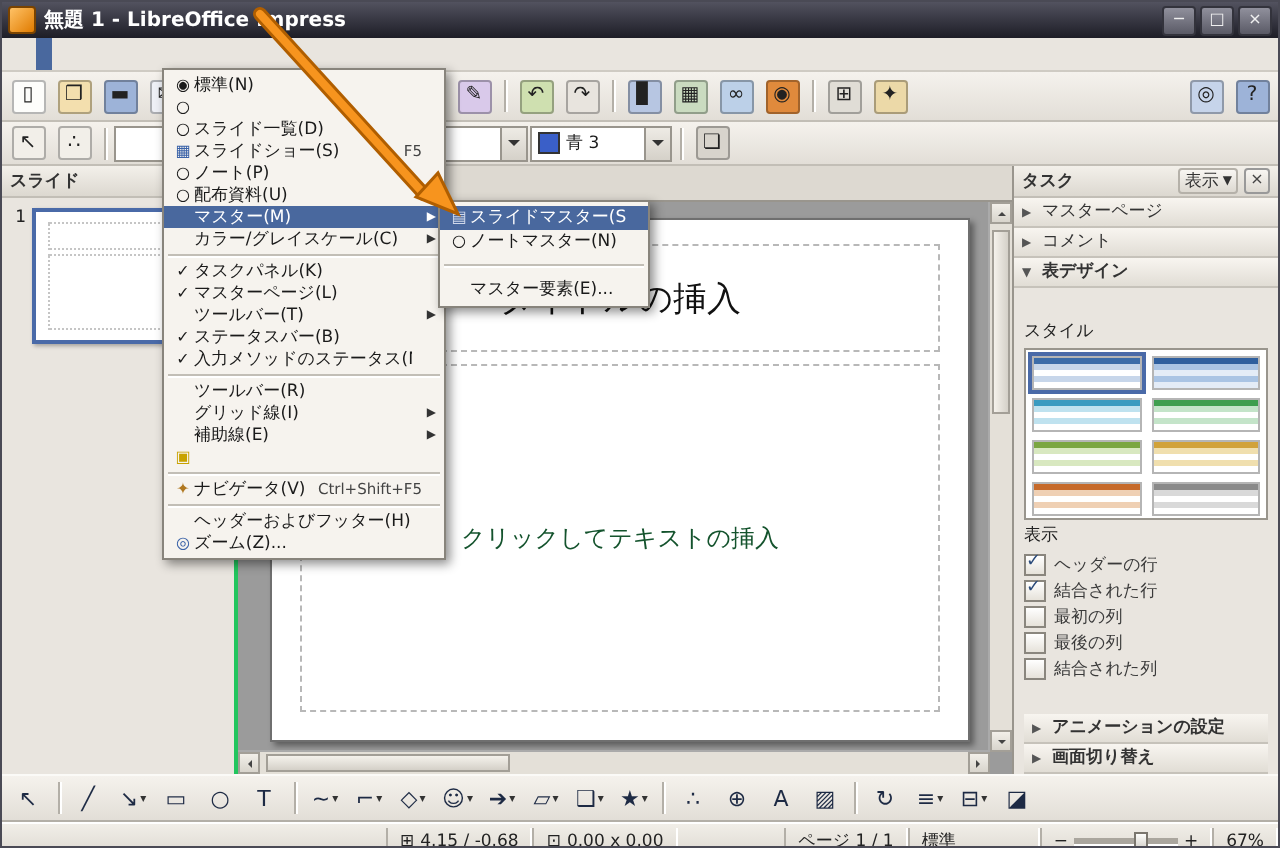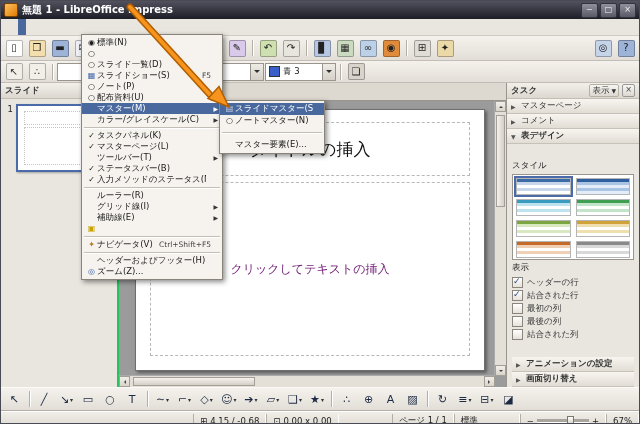--- a/index.html
+++ b/index.html
@@ -42,21 +42,21 @@
   .sp-thumb::before{content:"";position:absolute;left:6px;right:6px;top:5px;height:12px;border:1px dotted #c5c5c5;}
   .sp-thumb::after{content:"";position:absolute;left:6px;right:6px;top:21px;bottom:5px;border:1px dotted #c5c5c5;}
   .workspace{flex:1;display:flex;flex-direction:column;min-width:0;}
   .tabbar{height:17px;background:#ddd9d1;display:flex;align-items:flex-end;padding-left:3px;border-bottom:1px solid #99958d;}
   .tab{height:14px;line-height:14px;padding:0 7px;font-size:8.5px;border:1px solid #99958d;border-bottom:none;background:linear-gradient(#e3dfd8,#d2cec6);margin-right:2px;border-radius:2px 2px 0 0;white-space:nowrap;}
   .tab.active{background:#f1eee8;height:16px;line-height:16px;}
   .canvas{flex:1;position:relative;background:#9b9b9b;overflow:hidden;}
   .slide{position:absolute;left:16px;top:8px;width:348px;height:260px;background:#fff;border:1px solid #6f6f6f;box-shadow:2px 2px 3px rgba(0,0,0,.4);}
   .ph{position:absolute;border:1px dashed #b8b8b8;display:flex;align-items:center;justify-content:center;text-align:center;}
   .title-ph{left:14px;right:14px;top:12px;height:52px;font-size:17px;color:#111;}
-  .body-ph{left:14px;right:14px;top:72px;bottom:14px;font-size:12px;color:#701a75;}
+  .body-ph{left:14px;right:14px;top:72px;bottom:14px;font-size:12px;color:#14532d;}
   .vscroll{position:absolute;top:0;bottom:11px;right:0;width:11px;background:#e4e0d8;border-left:1px solid #aaa;}
   .hscroll{position:absolute;left:0;right:11px;bottom:0;height:11px;background:#e4e0d8;border-top:1px solid #aaa;}
   .scr-btn{position:absolute;width:11px;height:11px;background:linear-gradient(#f2efe9,#d8d4cc);border:1px solid #a39f97;box-sizing:border-box;}
   .scr-btn::after{content:"";position:absolute;left:3px;top:4px;border:2.5px solid transparent;}
   .vscroll .scr-btn.up{top:0;} .vscroll .scr-btn.up::after{border-bottom-color:#444;top:2px;}
   .vscroll .scr-btn.dn{bottom:0;} .vscroll .scr-btn.dn::after{border-top-color:#444;}
   .hscroll .scr-btn.lt{left:0;} .hscroll .scr-btn.lt::after{border-right-color:#444;left:2px;top:3px;}
   .hscroll .scr-btn.rt{right:0;} .hscroll .scr-btn.rt::after{border-left-color:#444;top:3px;}
   .scr-thumb-v{position:absolute;left:1px;right:1px;top:14px;height:90px;background:linear-gradient(90deg,#f5f2ec,#d4d0c8);border:1px solid #a39f97;}
   .scr-thumb-h{position:absolute;top:1px;bottom:1px;left:14px;width:120px;background:linear-gradient(#f5f2ec,#d4d0c8);border:1px solid #a39f97;}
@@ -643,21 +643,21 @@
       <span class="arr"></span>
     </div>
       <div class="mi sep">
       
       
       
       
     </div>
       <div class="mi">
       <span class="mark"></span>
-      <span class="lbl">ルーラー(R)</span>
+      <span class="lbl">ツールバー(R)</span>
       <span class="sc"></span>
       <span class="arr"></span>
     </div>
       <div class="mi">
       <span class="mark"></span>
       <span class="lbl">グリッド線(I)</span>
       <span class="sc"></span>
       <span class="arr">▶</span>
     </div>
       <div class="mi">

